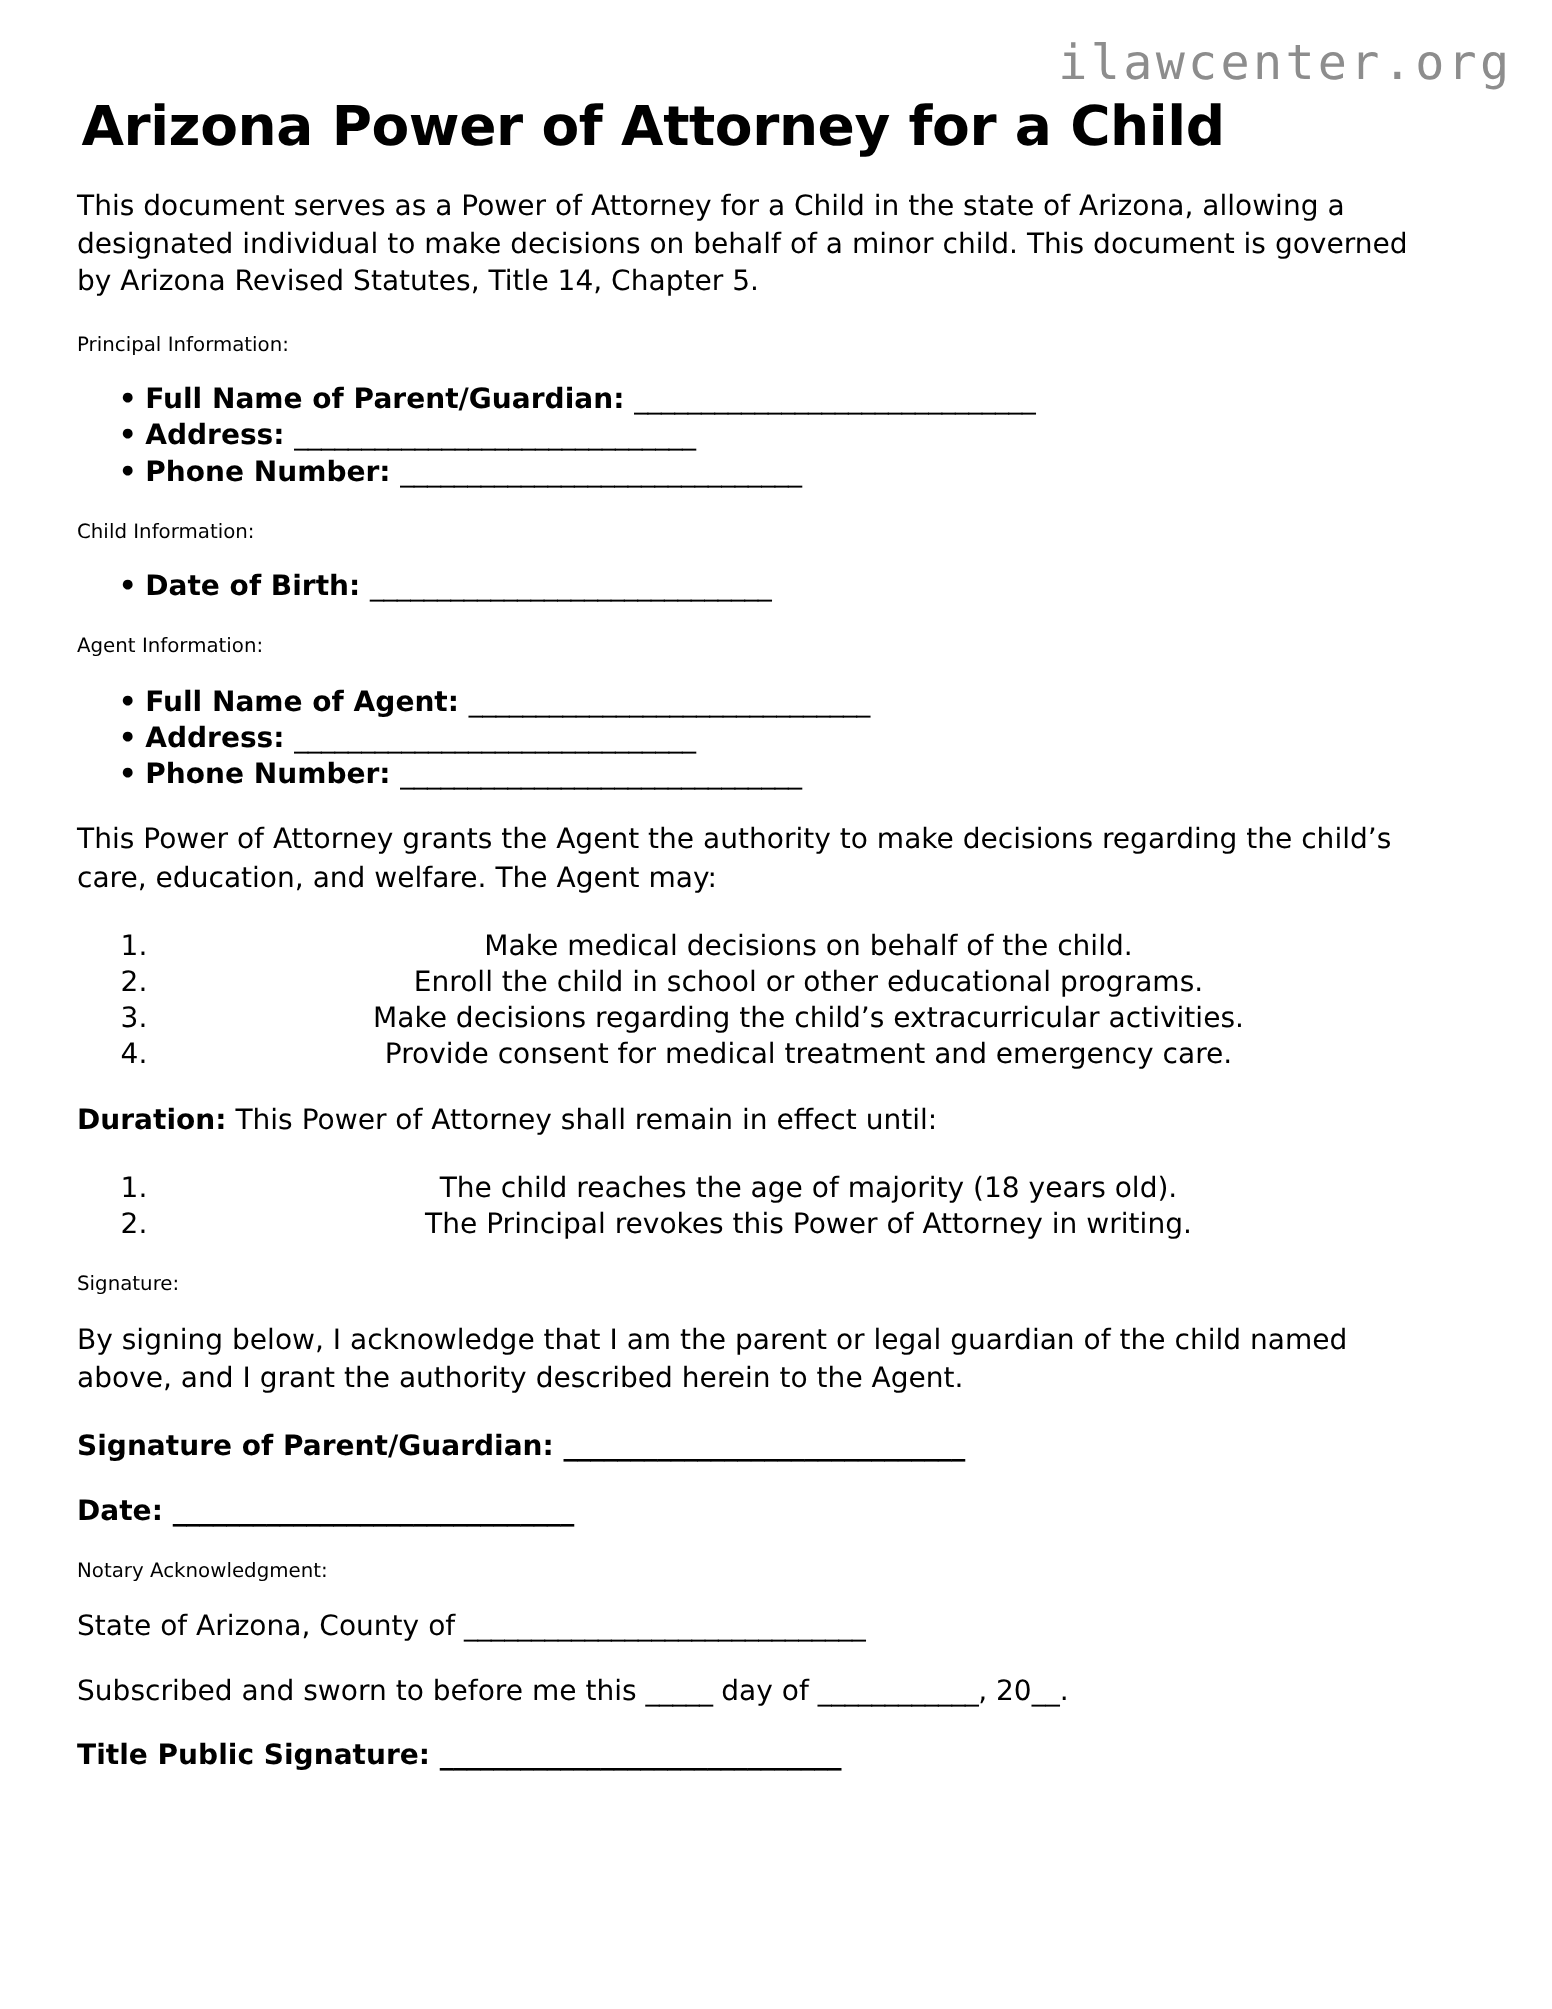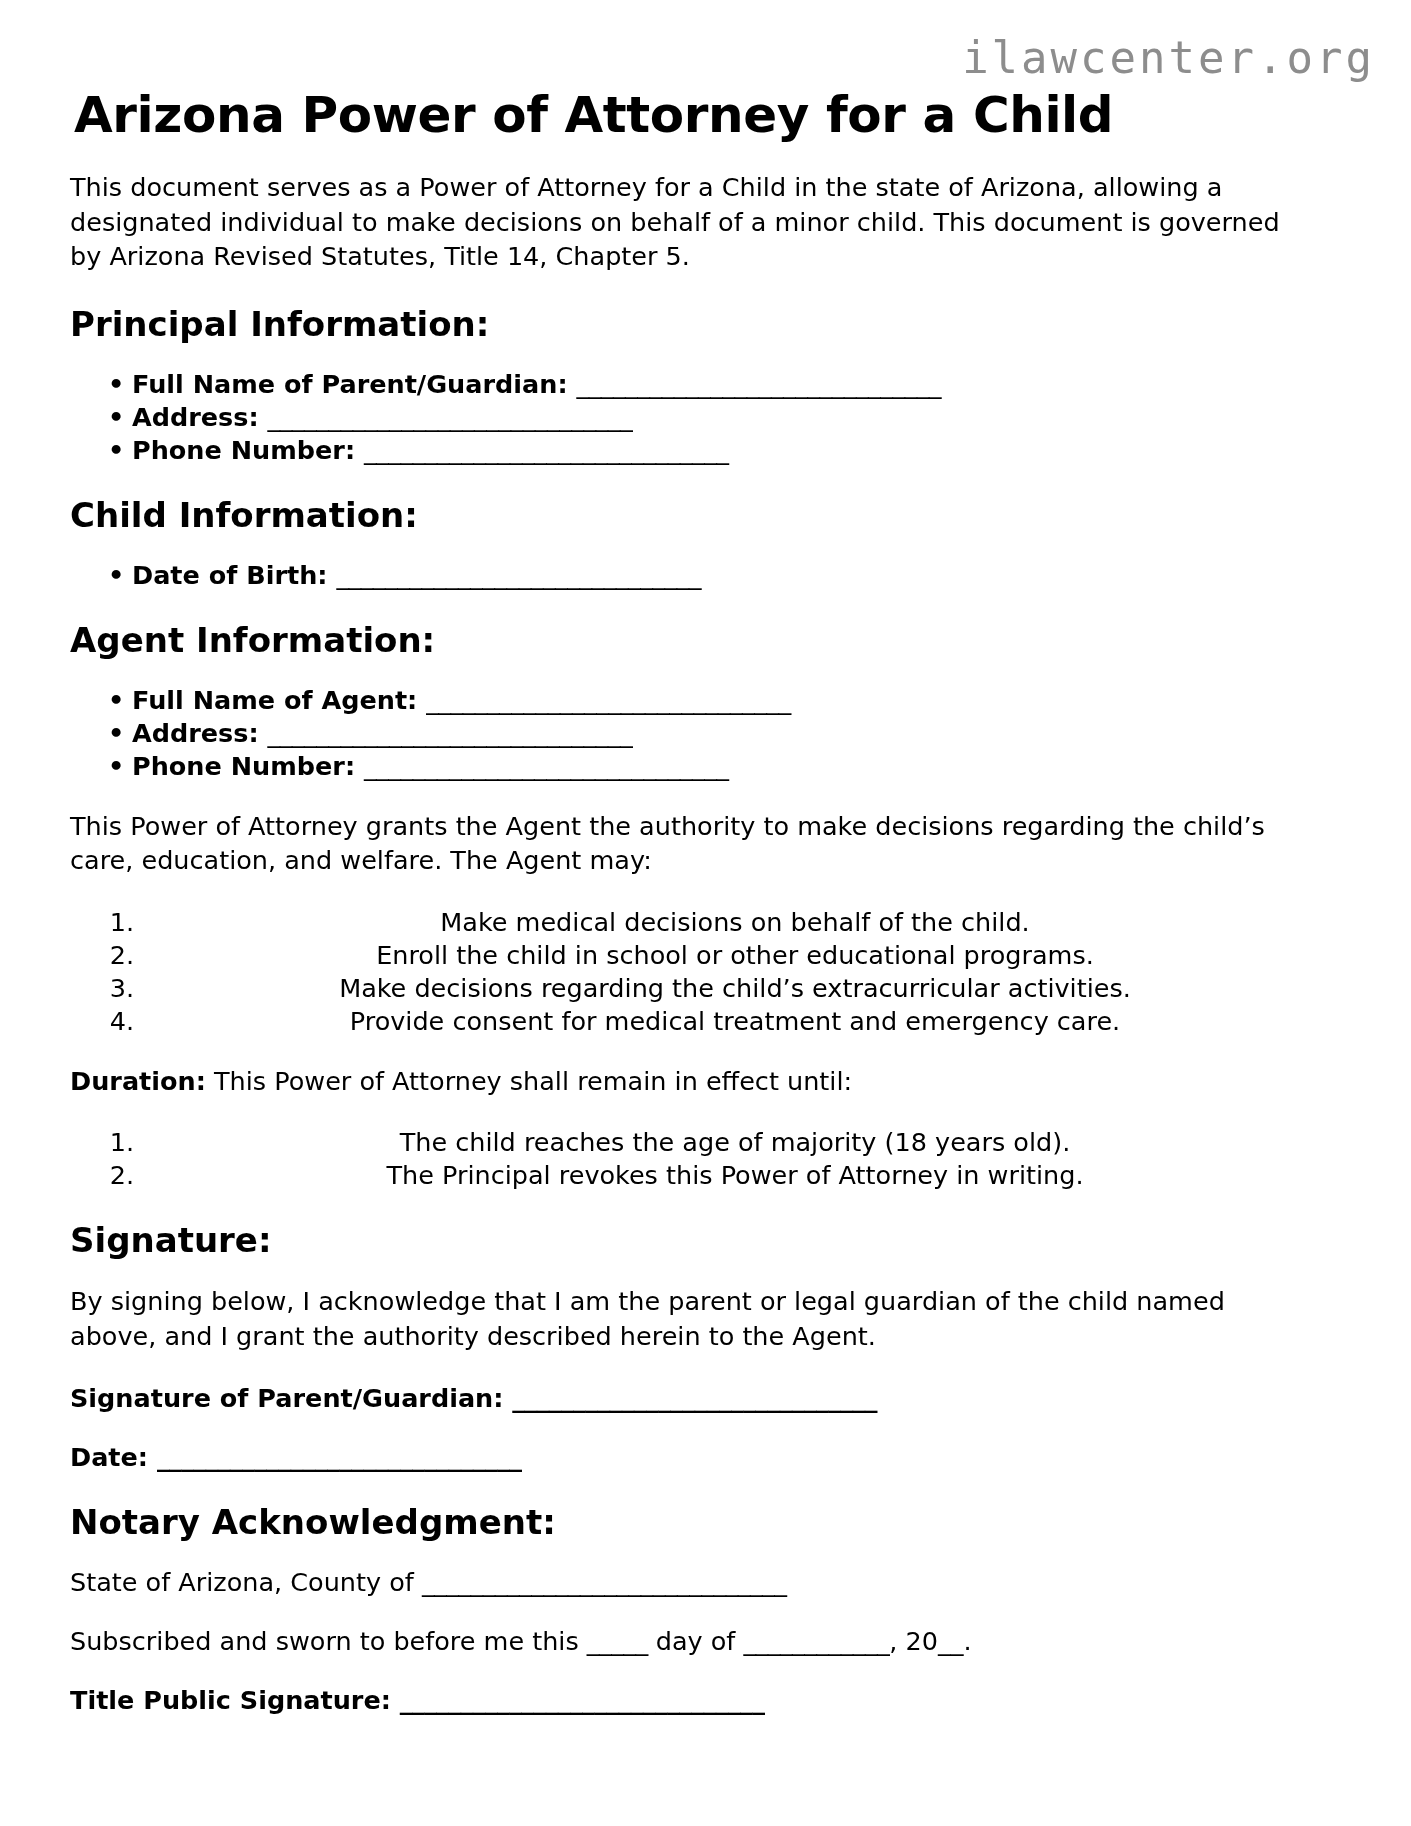--- a/index.html
+++ b/index.html
@@ -59,22 +59,22 @@
     font-size: 25.5px;
     line-height: 1.36;
   }
 
   p.para {
     margin: 0 0 28px 0;
     max-width: 1245px;
   }
 
   h2.section {
-    font-size: 34px;
-    font-weight: bold;
+    font-size: 18px;
+    font-weight: normal;
     margin: 0 0 22px 0;
     line-height: 1.3;
   }
 
   ul.bullets {
     margin: 0 0 26px 0;
     padding-left: 62px;
     list-style: none;
   }
   ul.bullets > li {

